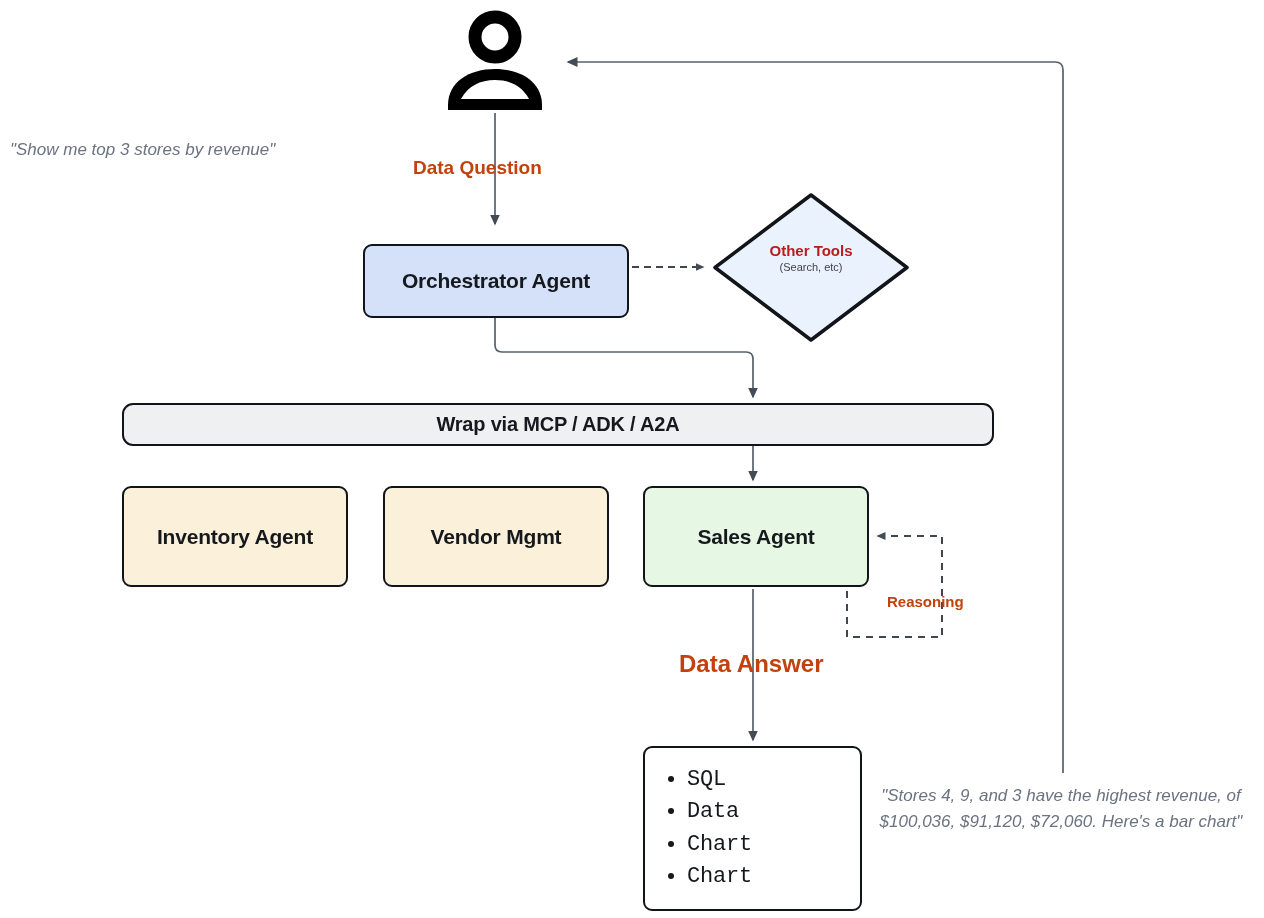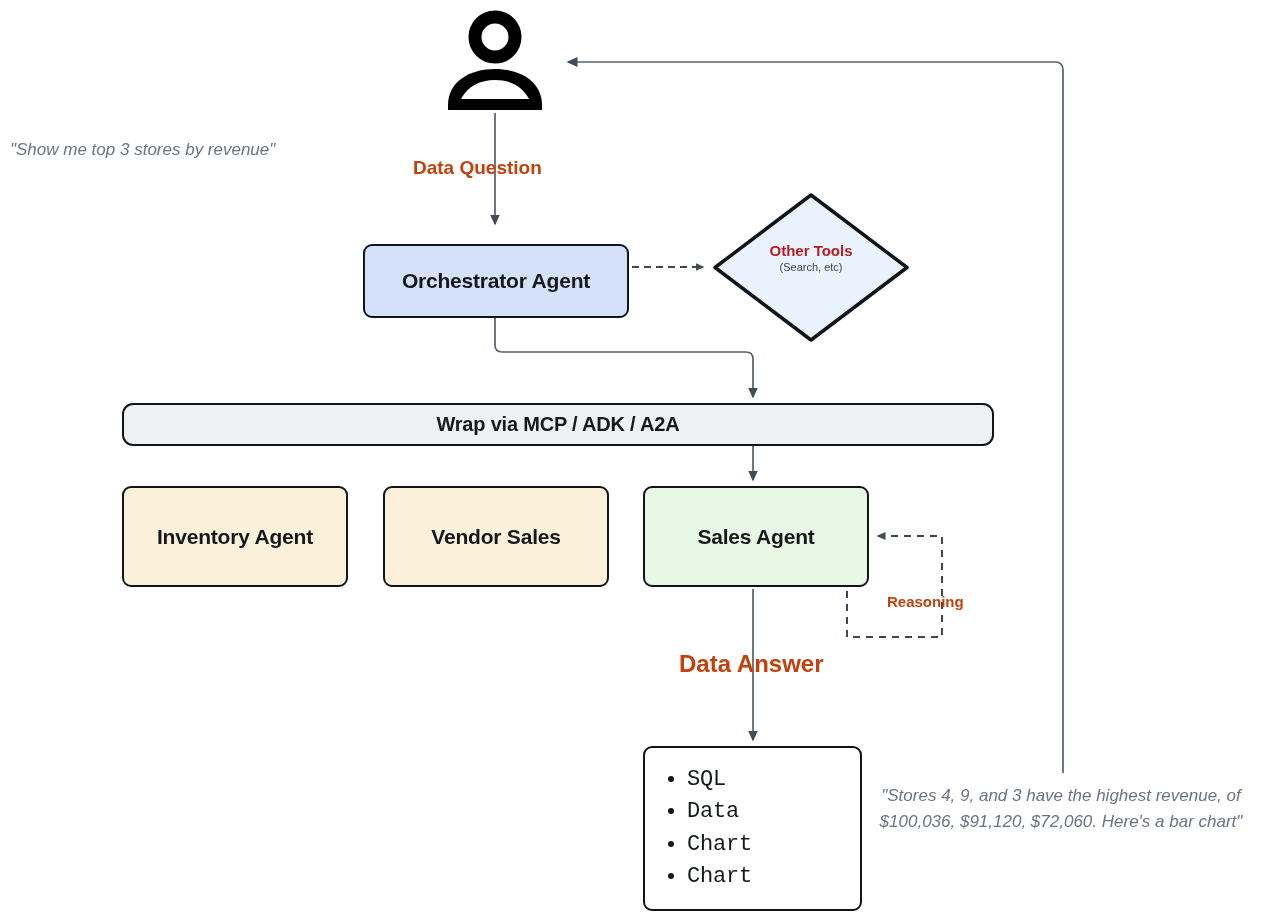--- a/index.html
+++ b/index.html
@@ -195,21 +195,21 @@
 
   <div class="node node-mcp">
     <span>Wrap via MCP / ADK / A2A</span>
   </div>
 
   <div class="node node-inventory">
     <span>Inventory Agent</span>
   </div>
 
   <div class="node node-vendor">
-    <span>Vendor Sales</span>
+    <span>Vendor Mgmt</span>
   </div>
 
   <div class="node node-sales">
     <span>Sales Agent</span>
   </div>
 
   <div class="node node-output">
     <ul>
       <li>SQL</li>
       <li>Data</li>

